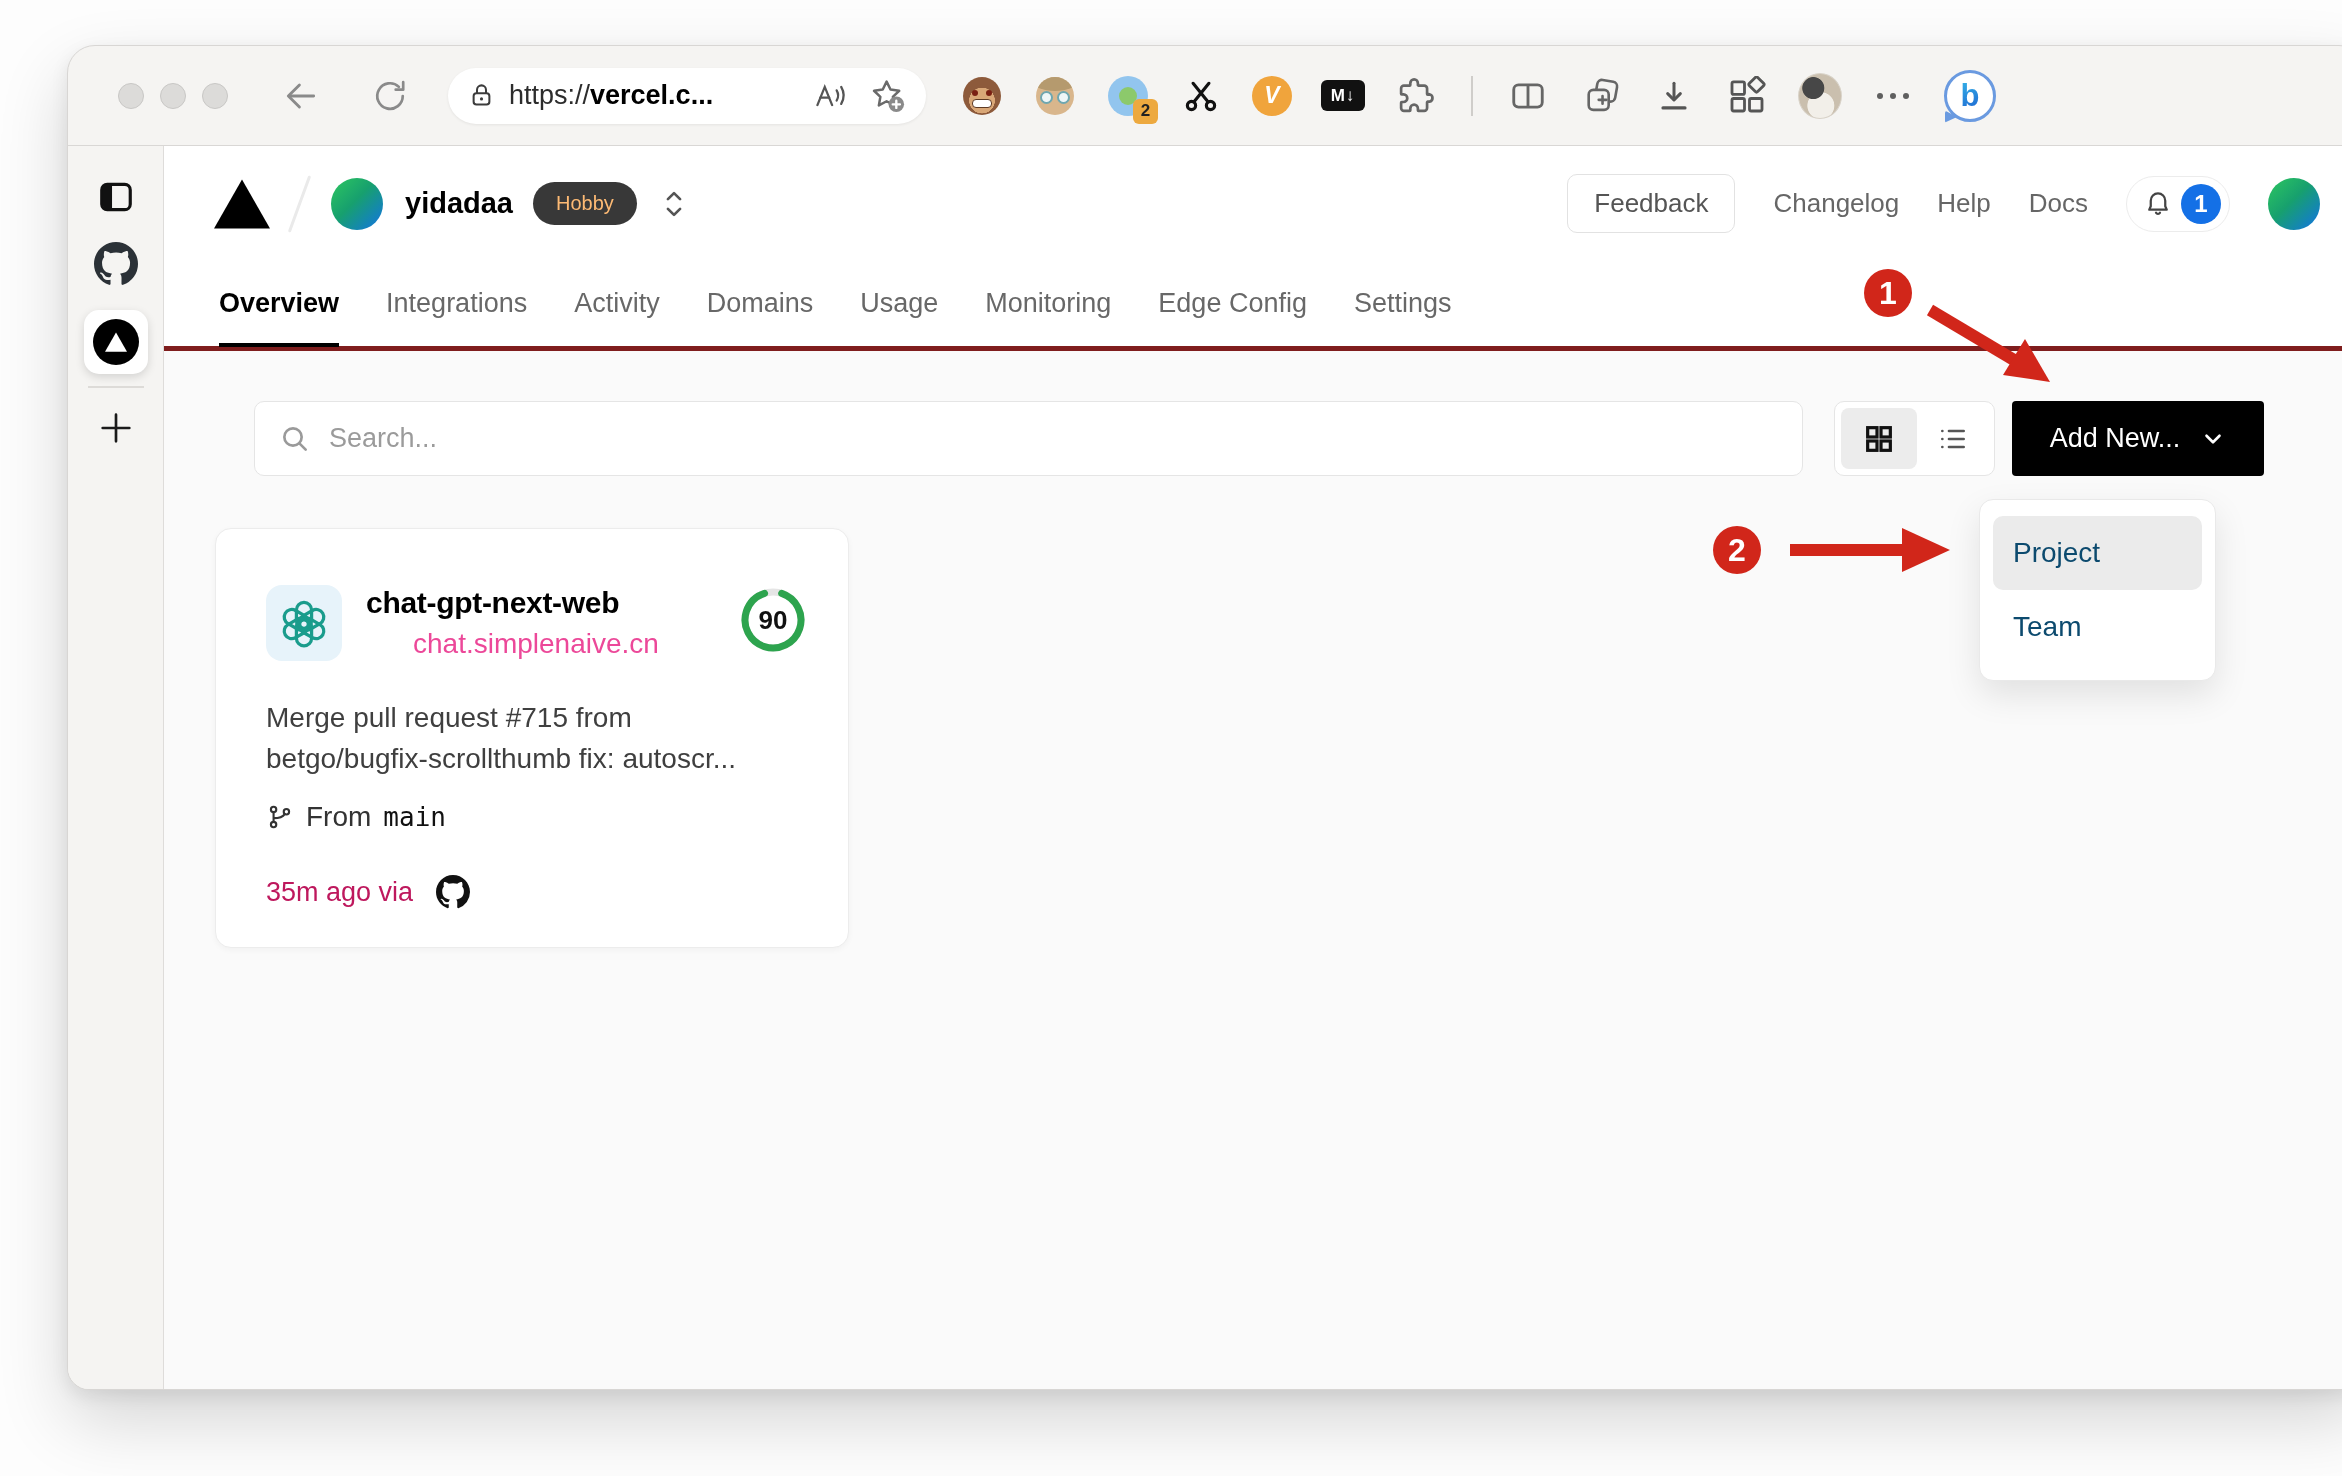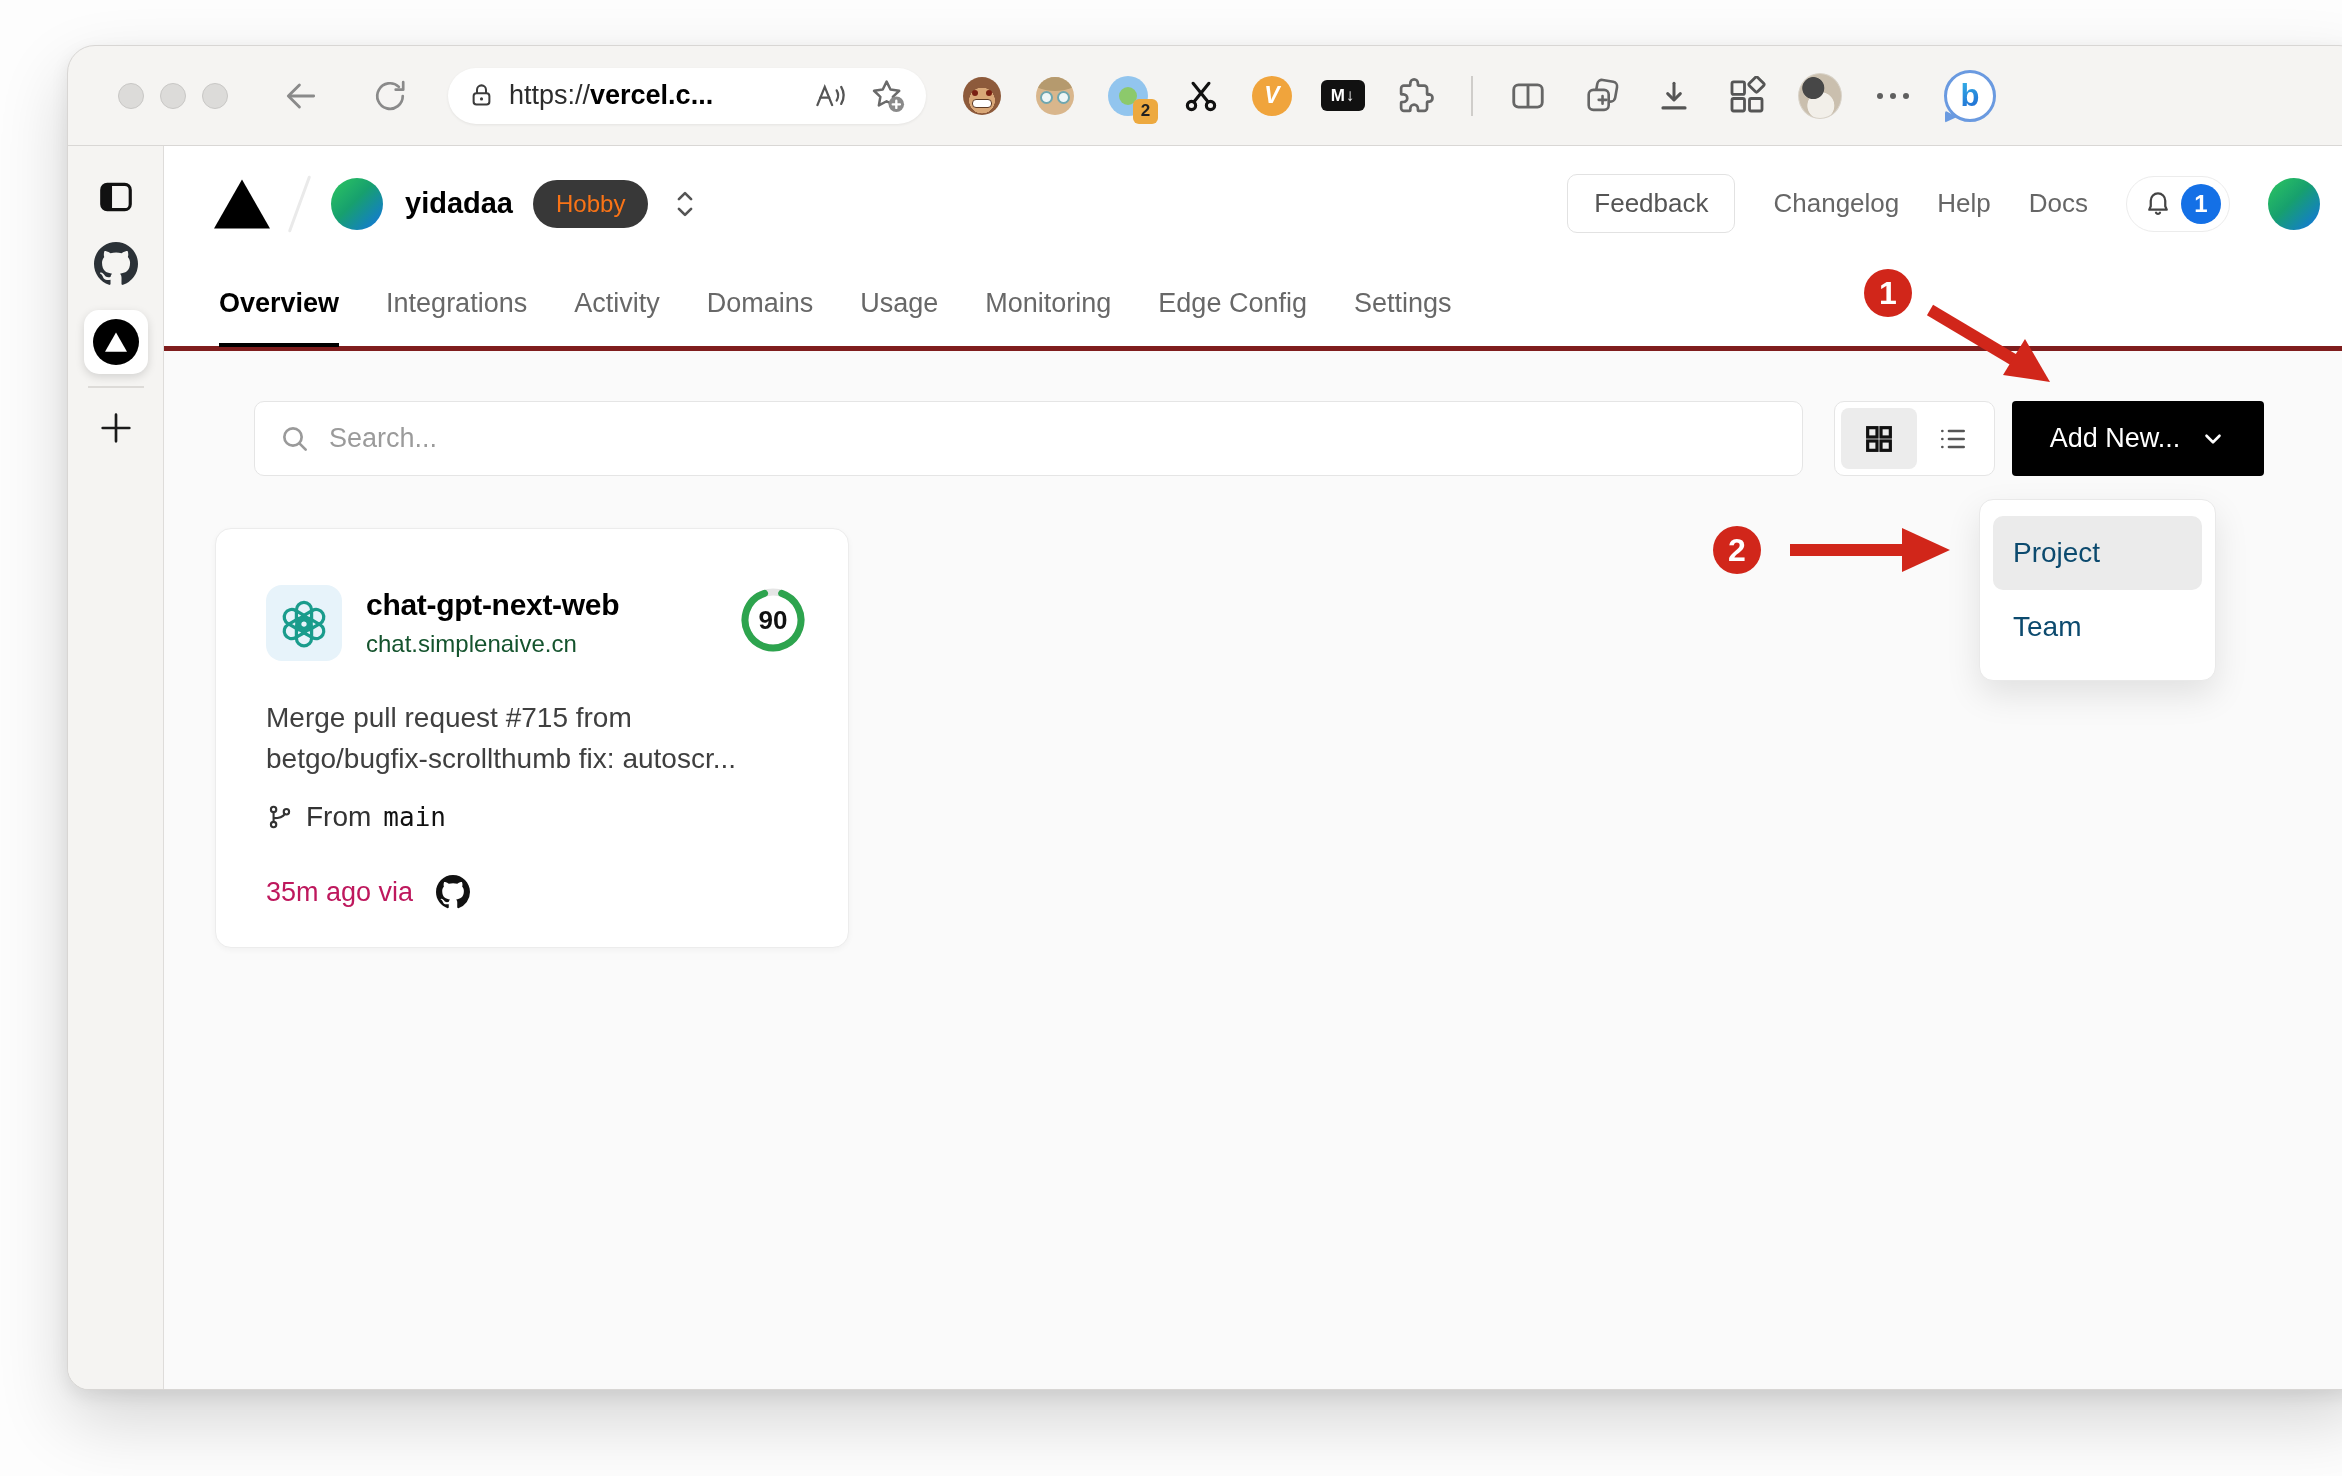--- a/index.html
+++ b/index.html
@@ -66,21 +66,21 @@
   .side { position:absolute; left:0; top:100px; bottom:0; width:96px; background:#f5f4f2; border-right:1px solid #dedcda; display:flex; flex-direction:column; align-items:center; }
   .side .tile { margin-top:24px; width:64px; height:64px; background:#fff; border-radius:15px; box-shadow:0 3px 10px rgba(0,0,0,.14); display:flex; align-items:center; justify-content:center; }
   .tile .blk { width:46px; height:46px; border-radius:50%; background:#000; display:flex; align-items:center; justify-content:center; }
   .side-div { margin-top:12px; width:56px; height:2px; background:#dddbd8; }
   
   .app { position:absolute; left:96px; top:100px; right:0; bottom:0; background:#fff; }
   .app-header { height:115px; display:flex; align-items:center; padding:0 46px 0 50px; }
   .slash { width:3px; height:60px; background:#eaeaea; transform:rotate(20deg); margin:0 30px 0 28px; border-radius:2px; }
   .grad-av { width:52px; height:52px; border-radius:50%; background:linear-gradient(135deg,#2ec760 0%,#17a06e 45%,#1273e6 100%); }
   .team { margin-left:22px; font-size:29px; font-weight:600; color:#000; }
-  .plan { margin-left:20px; background:#383838; color:#f97316; font-size:24px; padding:10px 23px; border-radius:26px; }
+  .plan { margin-left:20px; background:#383838; color:#fdba74; font-size:20px; padding:10px 23px; border-radius:26px; }
   .switch { margin-left:22px; display:flex; }
   .hright { margin-left:auto; display:flex; align-items:center; gap:38px;padding-left:36px; }
   .feedback { background:#fff; border:1px solid #e2e2e2; border-radius:10px; padding:13px 26px; font-size:26px; color:#555; }
   .hlink { font-size:26px; color:#666; }
   .bellpill { display:flex; align-items:center; gap:8px; background:#fff; border:1px solid #ececec; border-radius:999px; padding:7px 8px 7px 16px; }
   .nbadge { width:40px; height:40px; border-radius:50%; background:#1470e6; color:#fff; font-size:24px; font-weight:600; display:flex; align-items:center; justify-content:center; }
   .tabs { position:relative; height:90px; display:flex; align-items:center; gap:47px; padding-left:55px; border-bottom:5px solid #7f1d1d; }
   .tab { position:relative; height:100%; display:flex; align-items:center; font-size:27px; color:#686868; cursor:pointer; }
   .tab.active { color:#000; font-weight:600; }
   .tab.active:after { content:""; position:absolute; left:0; right:0; bottom:-1px; height:4px; background:#000; }
@@ -93,21 +93,21 @@
   .toggle { margin-left:31px; width:161px; background:#fff; border:1px solid #e5e5e5; border-radius:10px; display:flex; align-items:center; padding:6px; }
   .tg-grid { width:76px; height:61px; background:#ececec; border-radius:8px; display:flex; align-items:center; justify-content:center; }
   .tg-list { flex:1; display:flex; align-items:center; justify-content:center; }
   .addnew { margin-left:17px; width:252px; background:#000; border-radius:4px; color:#fff; font-size:27px; font-weight:500; display:flex; align-items:center; justify-content:center; gap:20px; border:none; font-family:"Liberation Sans",sans-serif; }
   
   .card { position:absolute; left:51px; top:177px; width:634px; height:420px; background:#fff; border:1px solid #ececec; border-radius:16px; box-shadow:0 2px 6px rgba(0,0,0,.04); padding:56px 44px 0 50px; }
   .card-head { display:flex; align-items:center; }
   .applogo { width:76px; height:76px; border-radius:16px; background:#e7f3fa; display:flex; align-items:center; justify-content:center; flex:none; }
   .ctexts { margin-left:24px; }
   .cname { font-size:30px; font-weight:700; color:#000; letter-spacing:-0.3px; }
-  .cdomain { margin-top:8px; font-size:24px; color:#14532d; }
+  .cdomain { margin-top:8px; font-size:28px; color:#ec4899;margin-left:47px; }
   .ring { position:absolute; right:42px; top:58px; }
   .commit { margin-top:36px; width:530px; font-size:28px; color:#3f3f3f; line-height:41px; }
   .branchrow { margin-top:22px; display:flex; align-items:center; gap:12px; font-size:28px; color:#333; }
   .mono { font-family:"DejaVu Sans Mono", monospace; font-size:26px; color:#111; }
   .timerow { margin-top:42px; display:flex; align-items:center; gap:23px; font-size:27px; color:#be185d; }
   
   .dropdown { position:absolute; left:1815px; top:148px; width:237px; background:#fff; border:1px solid #e9e9e9; border-radius:14px; box-shadow:0 14px 34px rgba(0,0,0,.10); padding:16px 13px; }
   .dd-item { height:74px; display:flex; align-items:center; padding:0 20px; font-size:28px; color:#0c4a6e; border-radius:10px; }
   .dd-item.hl { background:#ebebeb; }
   

